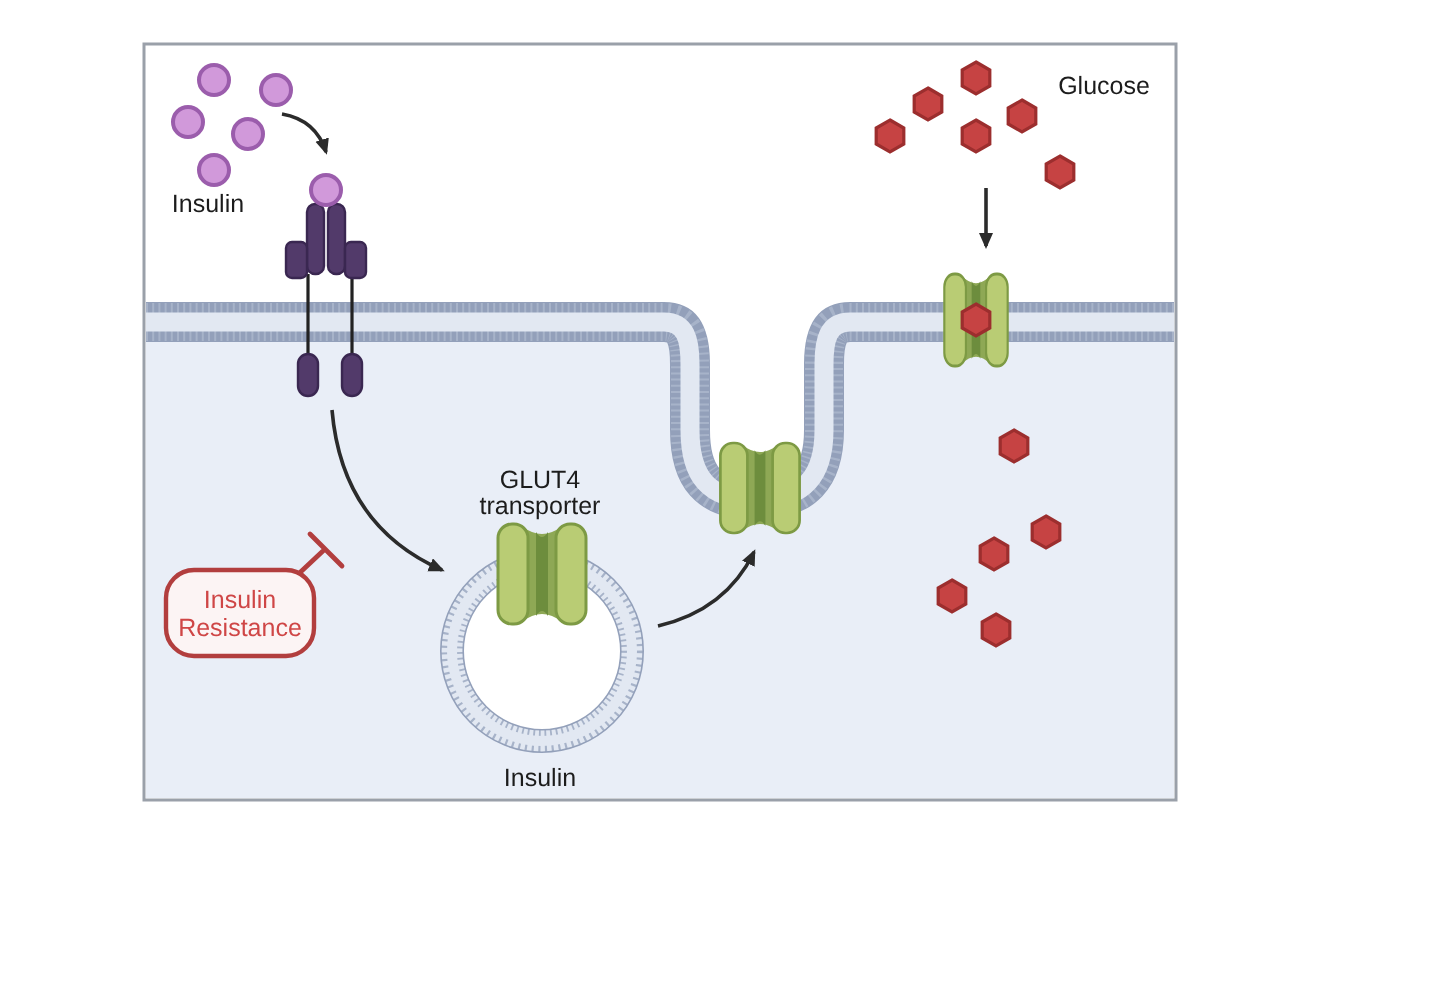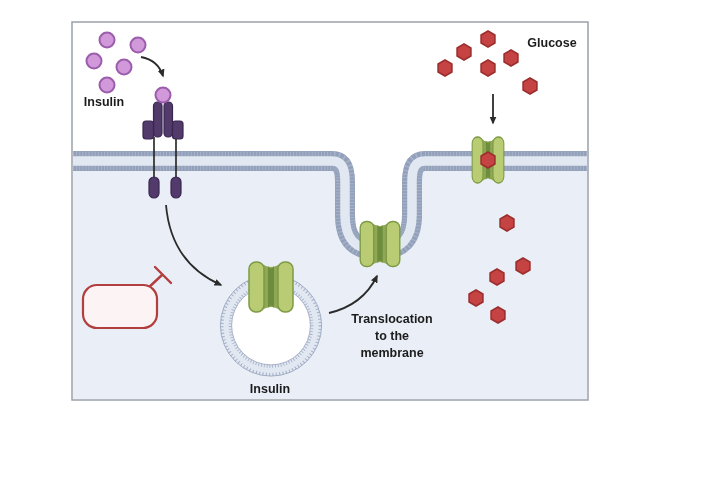--- a/index.html
+++ b/index.html
@@ -1,19 +1,19 @@
 <!DOCTYPE html>
 <html style="--text: #1c1c1c; --frame-border: #9aa0a9; --cytoplasm-fill: #e9eef7; --membrane-fill: #e2e8f2; --membrane-tick: #a7b3c9; --membrane-edge: #93a0ba; --insulin-fill: #d199da; --insulin-stroke: #9b5dac; --receptor-fill: #523a6a; --receptor-stroke: #3a2751; --glucose-fill: #c64343; --glucose-stroke: #9c2e2e; --glut4-lobe: #b9cc74; --glut4-lobe-stroke: #7d9a44; --glut4-channel: #8ea855; --glut4-channel-dark: #6d8d3d; --arrow: #2b2b2b; --resistance-border: #b23e3e; --resistance-text: #cf4646; --resistance-fill: #fcf4f4;"><head>
 <meta charset="utf-8">
 <style>
   html,body{margin:0;padding:0;background:#ffffff;}
   .stage{position:relative;width:720px;height:503px;background:#ffffff;overflow:hidden;
          font-family:"Liberation Sans",sans-serif;}
   .stage svg{position:absolute;left:0;top:0;}
-  .lbl{position:absolute;font-weight:700;font-size:12.5px;color:var(--text,#1c1c1c);
+  .lbl{position:absolute;font-weight:400;font-size:12.5px;color:var(--text,#1c1c1c);
        text-align:center;line-height:1.3;transform:translateX(-50%);white-space:normal;}
   .lbl.red{color:var(--resistance-text,#cf4646);line-height:14px;}
   .m-insulin{fill:var(--insulin-fill);stroke:var(--insulin-stroke);stroke-width:2;}
   .m-glucose{fill:var(--glucose-fill);stroke:var(--glucose-stroke);stroke-width:1.6;}
   .mem-edge{stroke:var(--membrane-edge);}
   .mem-tick{stroke:var(--membrane-tick);}
   .mem-fill{stroke:var(--membrane-fill);}
   .rec{fill:var(--receptor-fill);stroke:var(--receptor-stroke);stroke-width:1.2;}
   .lobe{fill:var(--glut4-lobe);stroke:var(--glut4-lobe-stroke);stroke-width:1.5;}
   .arrow{fill:none;stroke:var(--arrow);stroke-width:1.8;}
@@ -95,15 +95,16 @@
         <polygon points="507.0,215.0 513.9,219.0 513.9,227.0 507.0,231.0 500.1,227.0 500.1,219.0" class="m-glucose"></polygon>
         <polygon points="523.0,258.0 529.9,262.0 529.9,270.0 523.0,274.0 516.1,270.0 516.1,262.0" class="m-glucose"></polygon>
         <polygon points="497.0,269.0 503.9,273.0 503.9,281.0 497.0,285.0 490.1,281.0 490.1,273.0" class="m-glucose"></polygon>
         <polygon points="476.0,290.0 482.9,294.0 482.9,302.0 476.0,306.0 469.1,302.0 469.1,294.0" class="m-glucose"></polygon>
         <polygon points="498.0,307.0 504.9,311.0 504.9,319.0 498.0,323.0 491.1,319.0 491.1,311.0" class="m-glucose"></polygon>
       </g>
   </svg>
 
   <div class="lbl" style="left:104px;top:94px;width:60px">Insulin</div>
   <div class="lbl" style="left:552px;top:35px;width:70px">Glucose</div>
+  <div class="lbl" style="left:270px;top:234px;width:84px;line-height:13px">GLUT4 transporter</div>
   <div class="lbl" style="left:270px;top:381px;width:70px">Insulin</div>
-  <div class="lbl" style="left:392px;top:311px;width:94px;line-height:17px">Translocation to the membrane</div>
+  <div class="lbl red" style="left:120px;top:293px;width:78px">Insulin Resistance</div>
 </div>
 
 </body></html>

